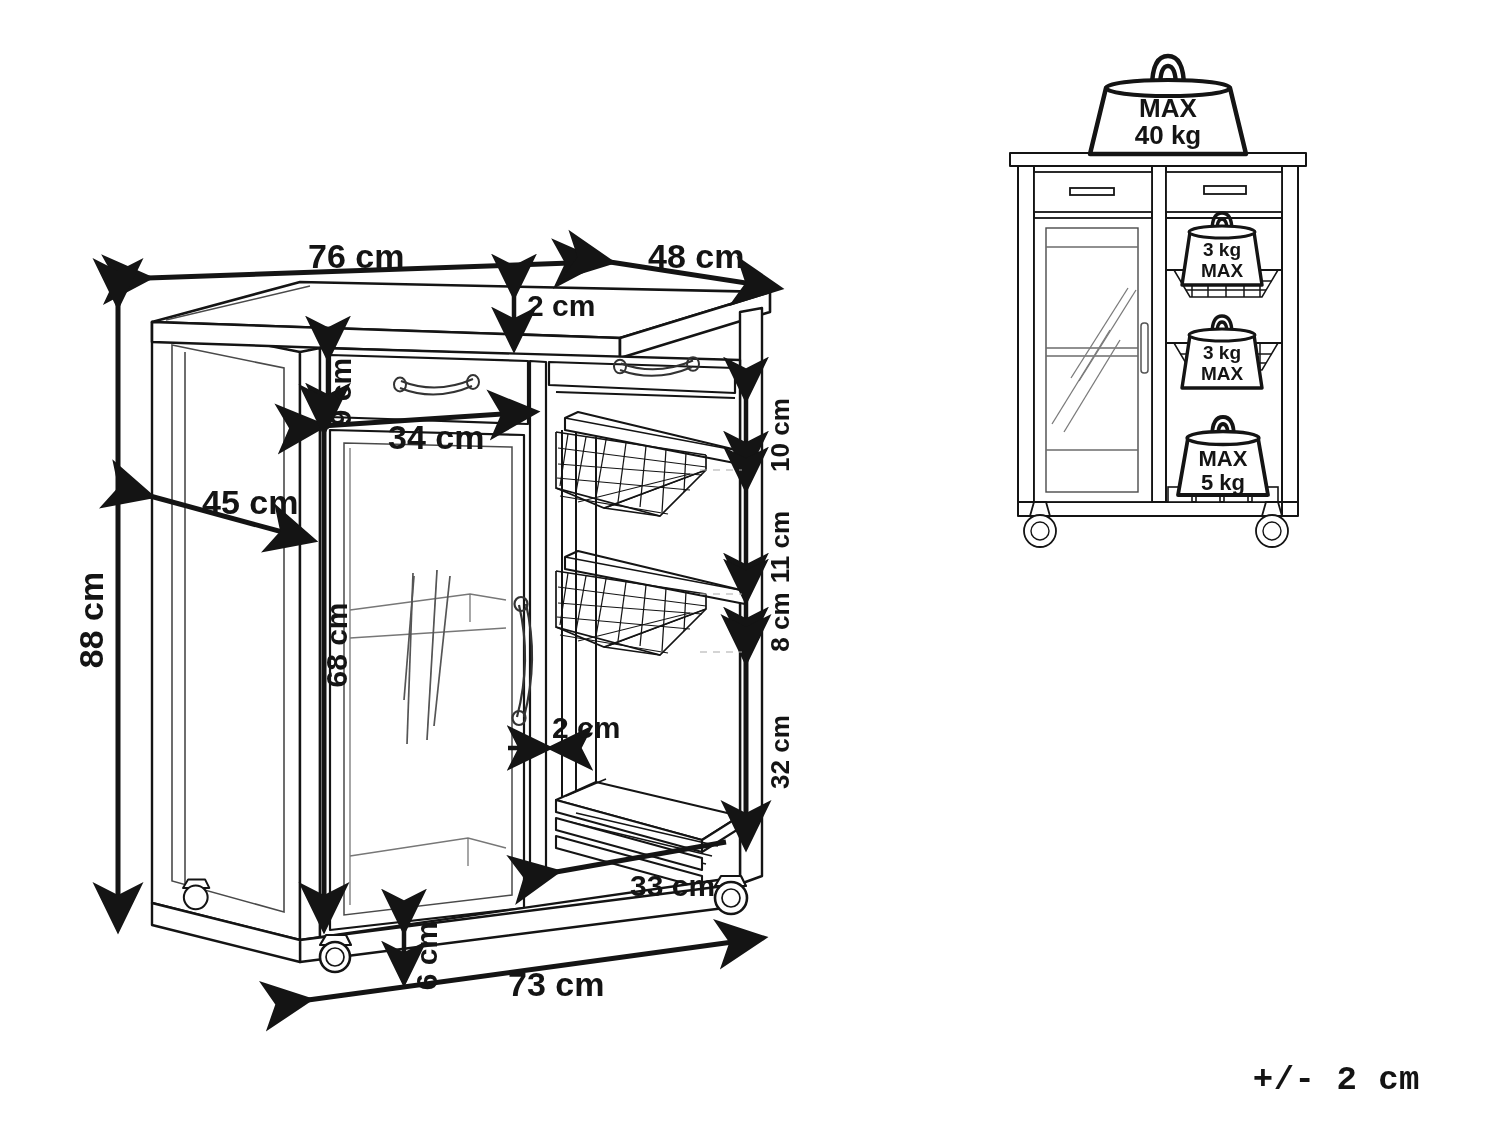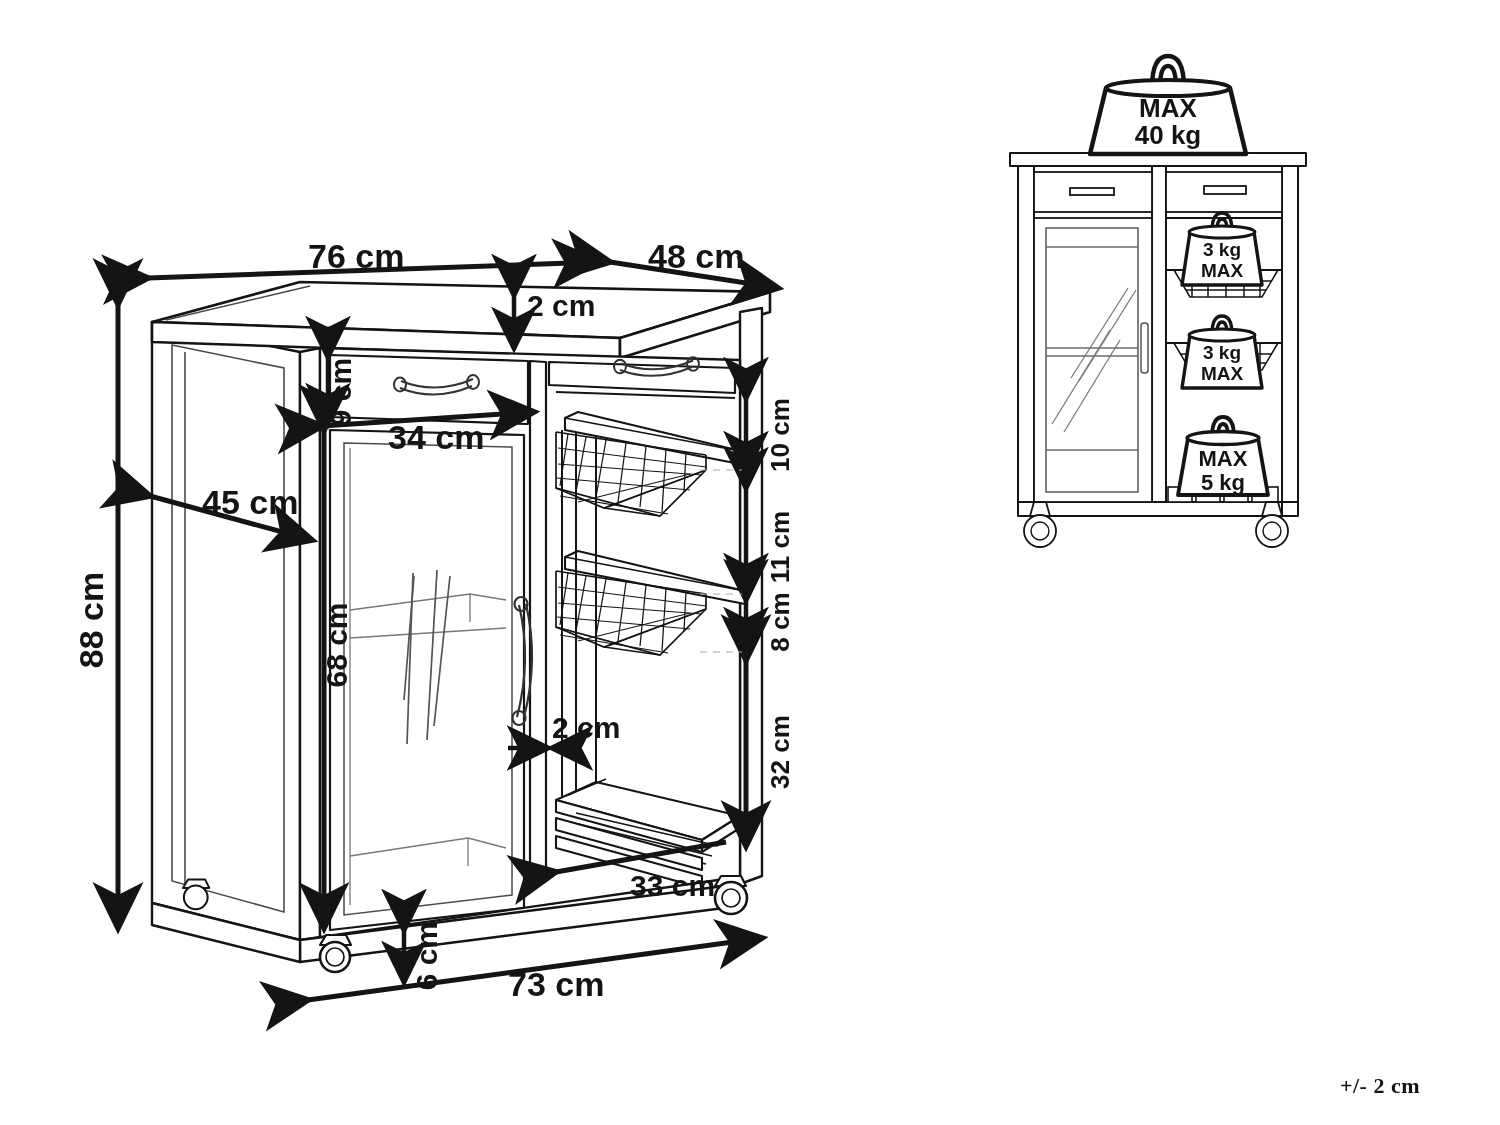--- a/index.html
+++ b/index.html
@@ -15,22 +15,22 @@
     font-family:"Liberation Sans","DejaVu Sans",sans-serif;
     font-weight:bold;fill:#141414;
   }
   .t34{font-size:34px;}
   .t30{font-size:30px;}
   .t26{font-size:26px;}
   .t22{font-size:22px;}
   .t19{font-size:19px;}
   .tol{
     position:absolute;right:80px;bottom:26px;
-    font-size:22px;font-weight:bold;color:#141414;
-    font-family:Liberation Serif, serif;
+    font-size:34px;font-weight:bold;color:#141414;
+    font-family:Liberation Mono, monospace;
     letter-spacing:.5px;white-space:nowrap;
   }
 </style>
 </head>
 <body>
 
 <div id="sheet">
 
 <svg width="1500" height="1125" viewBox="0 0 1500 1125" xmlns="http://www.w3.org/2000/svg">
 

